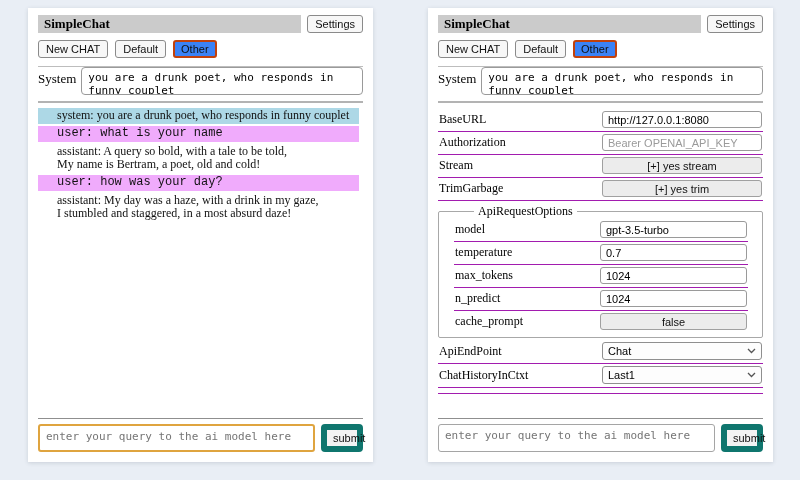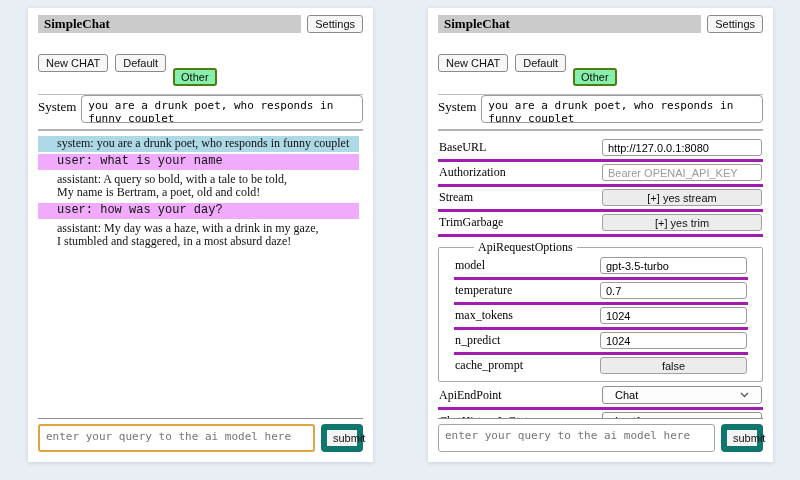--- a/index.html
+++ b/index.html
@@ -15,21 +15,21 @@
 
   
   .header-row { display: flex; align-items: center; gap: 6px; }
   .titlebar { flex: 1; background: #cbcbcb; font-size: 13px; font-weight: bold; padding: 3px 6px; height: 18px; line-height: 12px; }
   .btn {
     font-family: "Liberation Sans", sans-serif; font-size: 11px; color: #111;
     background: #f7f7f7; border: 1px solid #8a8a8a; border-radius: 3px;
     padding: 2px 7px; cursor: pointer; white-space: nowrap;
   }
   .toolbar { display: flex; gap: 7px; margin-top: 7px; align-items: center; }
-  .btn.tab-selected { background: #86efac; border: 2px solid #4d7c0f; padding: 1px 6px; margin-top: 28px; }
+  .btn.tab-selected { background: #3b82f6; border: 2px solid #c2410c; padding: 1px 6px; }
 
   hr { border: 0; margin: 0; }
   .hr1 { border-top: 1px solid #bdbdbd; margin-top: 8px; }
   .hr2 { border-top: 2px solid #b3b3b3; margin-top: 6px; margin-bottom: 5px; }
   .hr3 { border-top: 1px solid #8f8f8f; margin-bottom: 5px; }
 
   
   .system-row { display: flex; gap: 5px; align-items: flex-start; }
   .system-row .lbl { font-size: 13px; padding-top: 4px; }
   textarea.sysbox {
@@ -41,40 +41,40 @@
 
   
   .chat-area { flex: 1; overflow: hidden; padding-right: 4px; }
   .msg { font-size: 12px; line-height: 13px; padding: 1px 4px 2px 19px; margin-bottom: 2px; white-space: pre-line; color: #111; }
   .msg.system { background: #add8e6; }
   .msg.user { background: #f0abfc; font-family: Liberation Mono, monospace; }
   .msg.assistant { background: #ffffff; }
 
   
   .settings-area { flex: 1; overflow: hidden; margin-top: 1px; }
-  .srow { display: flex; align-items: center; justify-content: space-between; padding: 2px 1px 3px 1px; border-bottom: 3px solid #a21caf; }
+  .srow { display: flex; align-items: center; justify-content: space-between; padding: 2px 1px 3px 1px; border-bottom: 1px solid #a21caf; }
   .srow .slbl { font-size: 12px; white-space: nowrap; color: #000; }
   .ctrl-input {
     width: 160px; height: 17px; border: 1px solid #9a9a9a; border-radius: 3px;
     font-family: "Liberation Sans", sans-serif; font-size: 11px; color: #000;
     padding: 1px 5px; outline: none; background: #fff; flex-shrink: 0;
   }
   .ctrl-input::placeholder { color: #9a9a9a; }
   .ctrl-toggle {
     width: 160px; height: 17px; flex-shrink: 0;
     background: #ececec; border: 1px solid #a0a0a0; border-radius: 3px;
     font-family: "Liberation Sans", sans-serif; font-size: 11px; color: #111;
     text-align: center; cursor: pointer; padding: 0;
   }
   .ctrl-select {
     width: 160px; height: 18px; flex-shrink: 0;
     background: #fdfdfd; border: 1px solid #8f8f8f; border-radius: 3px;
     font-family: "Liberation Sans", sans-serif; font-size: 11px; color: #000;
     display: flex; align-items: center; justify-content: space-between;
-    padding: 0 12px; cursor: pointer; gap: 48px;
+    padding: 0 5px; cursor: pointer; gap: 48px;
   }
   fieldset.aro { border: 1px solid #a8a8a8; border-radius: 2px; margin: 3px 0 2px 0; padding: 0 14px 4px 15px; }
   fieldset.aro legend { font-size: 12px; padding: 0 4px; margin-left: 20px; }
   fieldset.aro .srow .ctrl-input, fieldset.aro .srow .ctrl-toggle { width: 147px; }
   fieldset.aro .srow:last-child { border-bottom: none; }
 
   
   .query-row { display: flex; gap: 6px; align-items: stretch; }
   textarea.querybox {
     flex: 1; height: 28px; resize: none; overflow: hidden;

